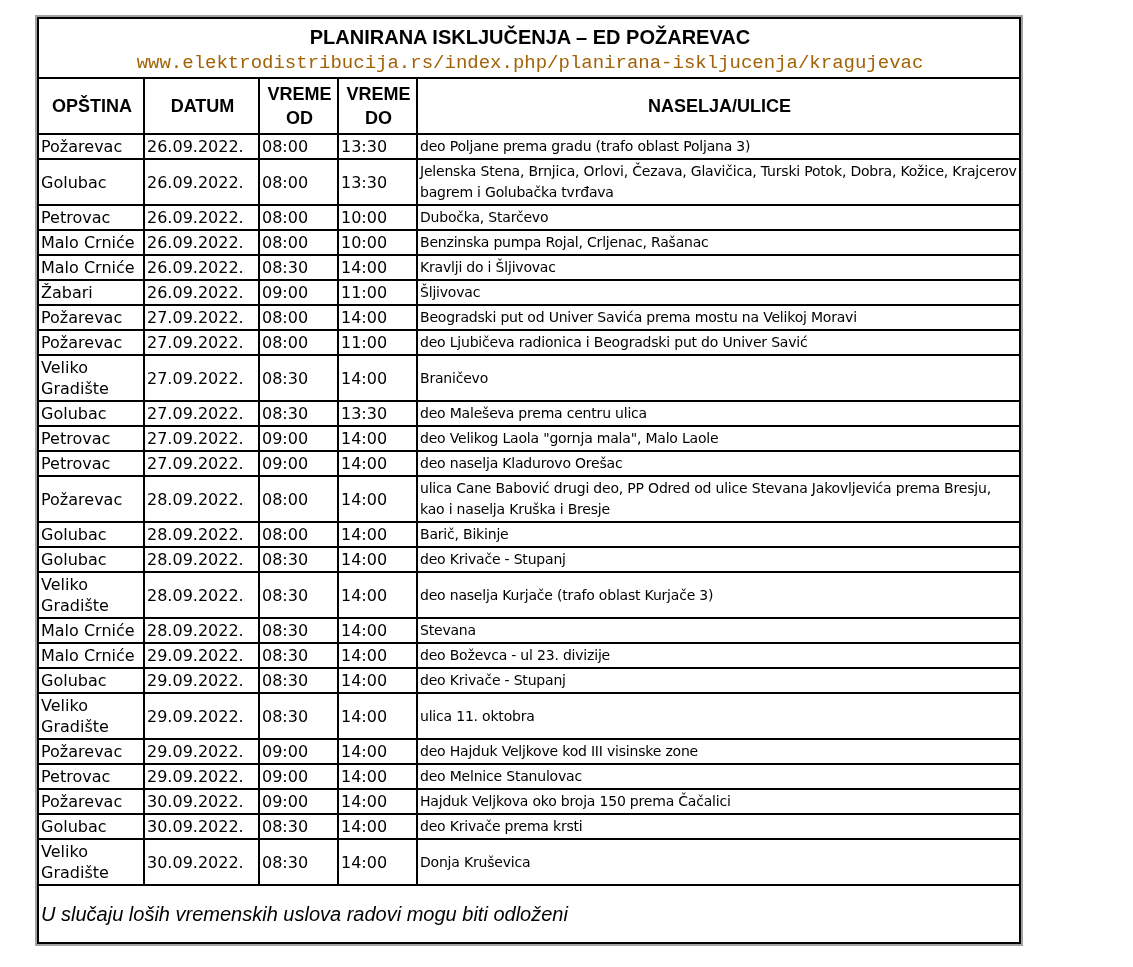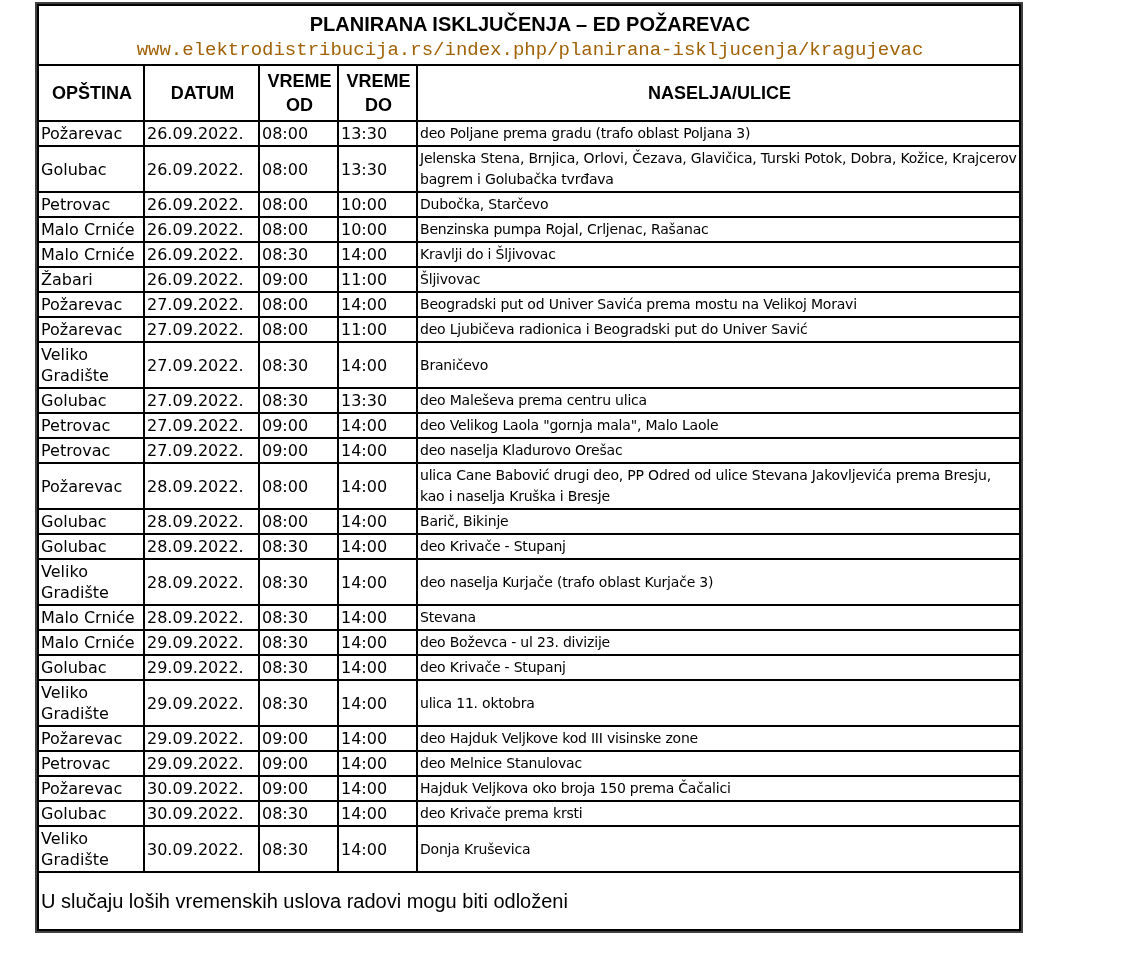--- a/index.html
+++ b/index.html
@@ -1,20 +1,20 @@
 <!DOCTYPE html>
 <html><head>
   <meta charset="utf-8">
   <style>
     html, body { margin: 0; padding: 0; background: #ffffff; }
     body { width: 1133px; height: 967px; position: relative; overflow: hidden; }
     .sheet {
-      position: absolute; left: 35px; top: 2px;
+      position: absolute; left: 35px; top: 15px;
       width: 988px;
-      border: 2px solid #404040;
+      border: 2px solid #a3a3a3;
       box-sizing: border-box;
     }
     table.grid {
       border-collapse: collapse;
       width: 100%;
       table-layout: fixed;
     }
     table.grid td, table.grid th {
       border: 2px solid #000;
       padding: 0 0 0 2px;
@@ -67,20 +67,21 @@
       letter-spacing: -0.2px;
     }
     .r1 td { height: 23px; }
     .r2 td { height: 44px; }
     .thick-top td { border-top-width: 3px; }
     .note-row td {
       border-bottom: none; border-left: none; border-right: none;
       height: 56px;
       vertical-align: top;
       font-family: "Liberation Sans", sans-serif;
+      font-style: italic;
       font-size: 20px;
       padding: 4px 0 0 2px;
     }
     .col-opstina { width: 106px; }
     .col-datum { width: 115px; }
     .col-od { width: 79px; }
     .col-do { width: 79px; }
   </style>
 </head>
 <body>

